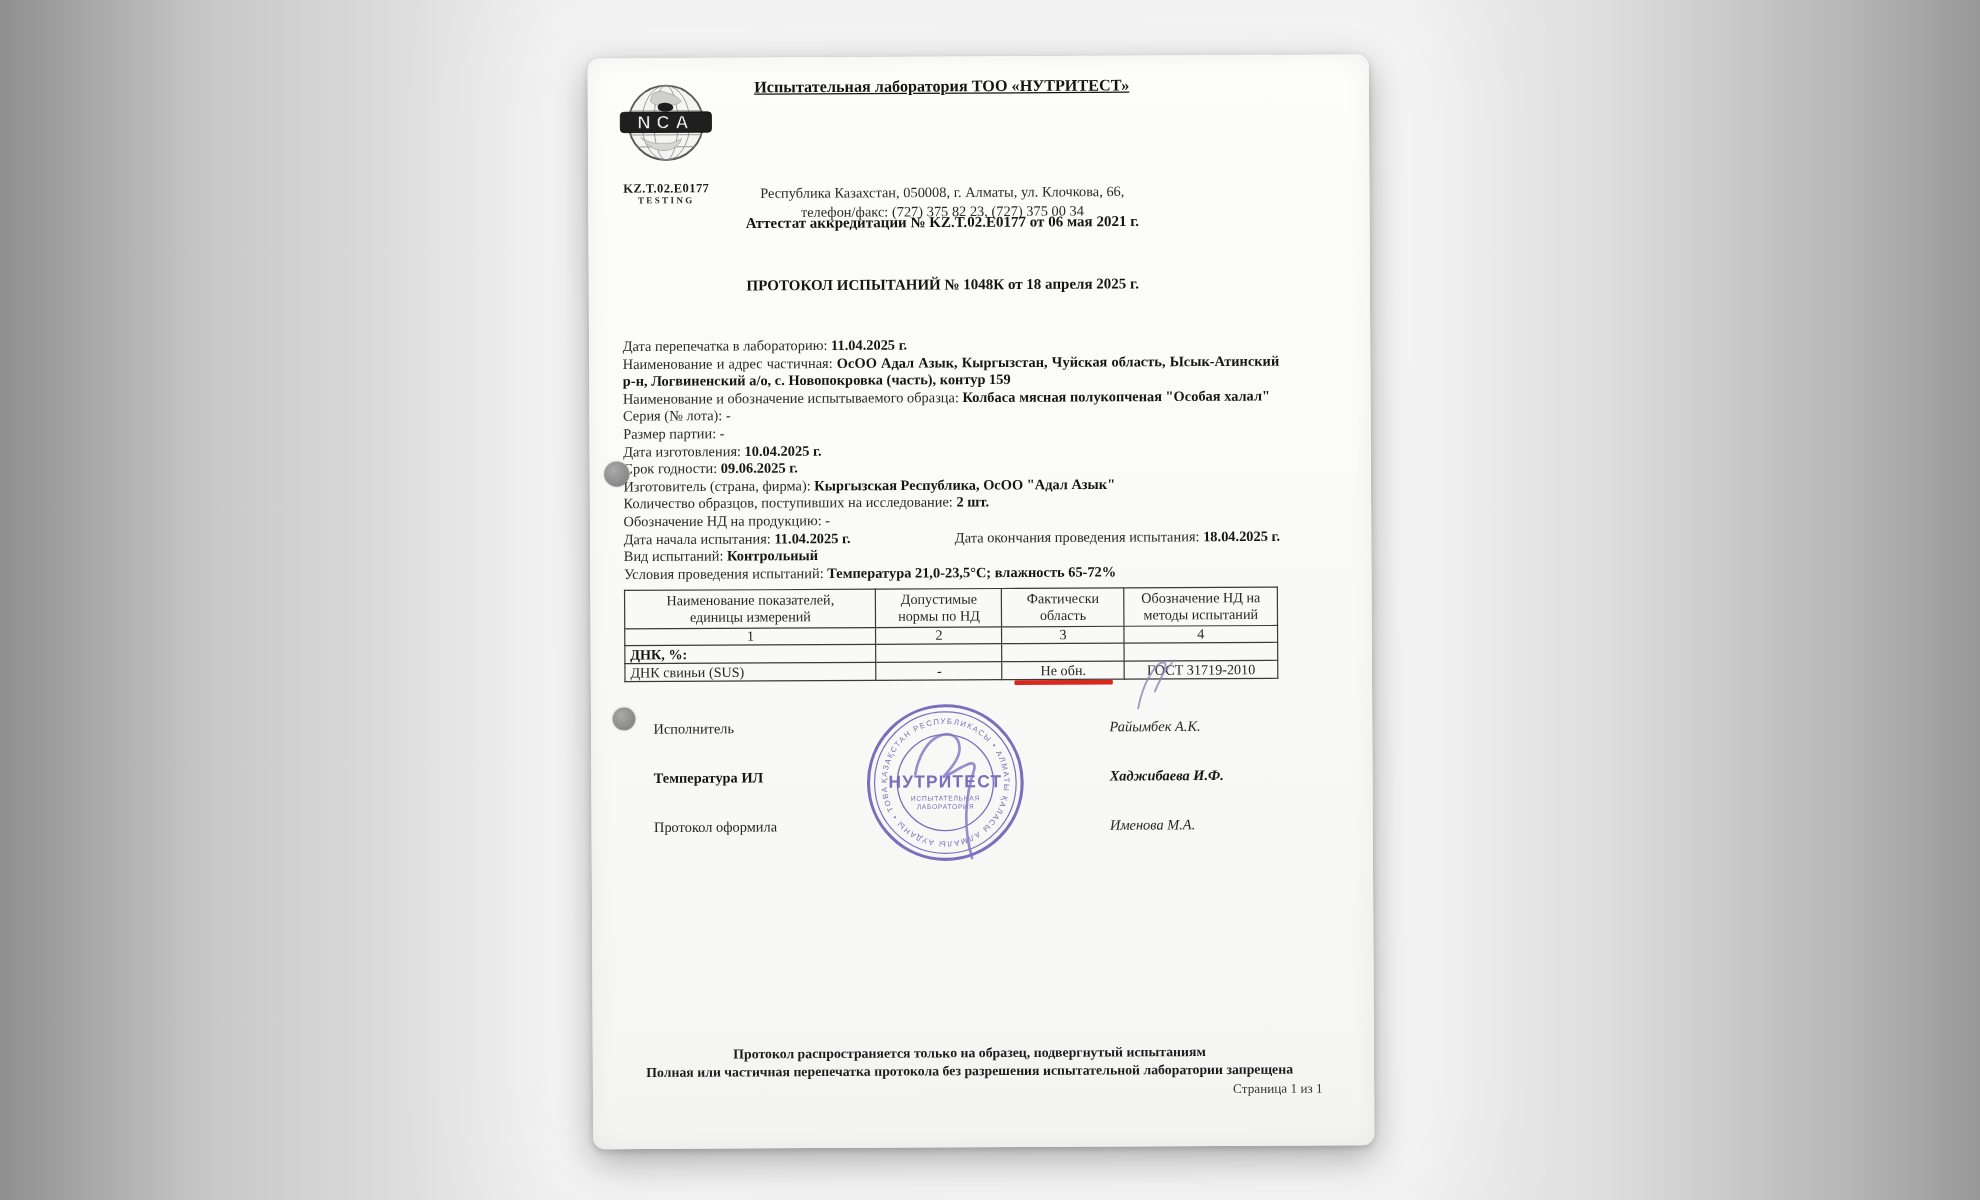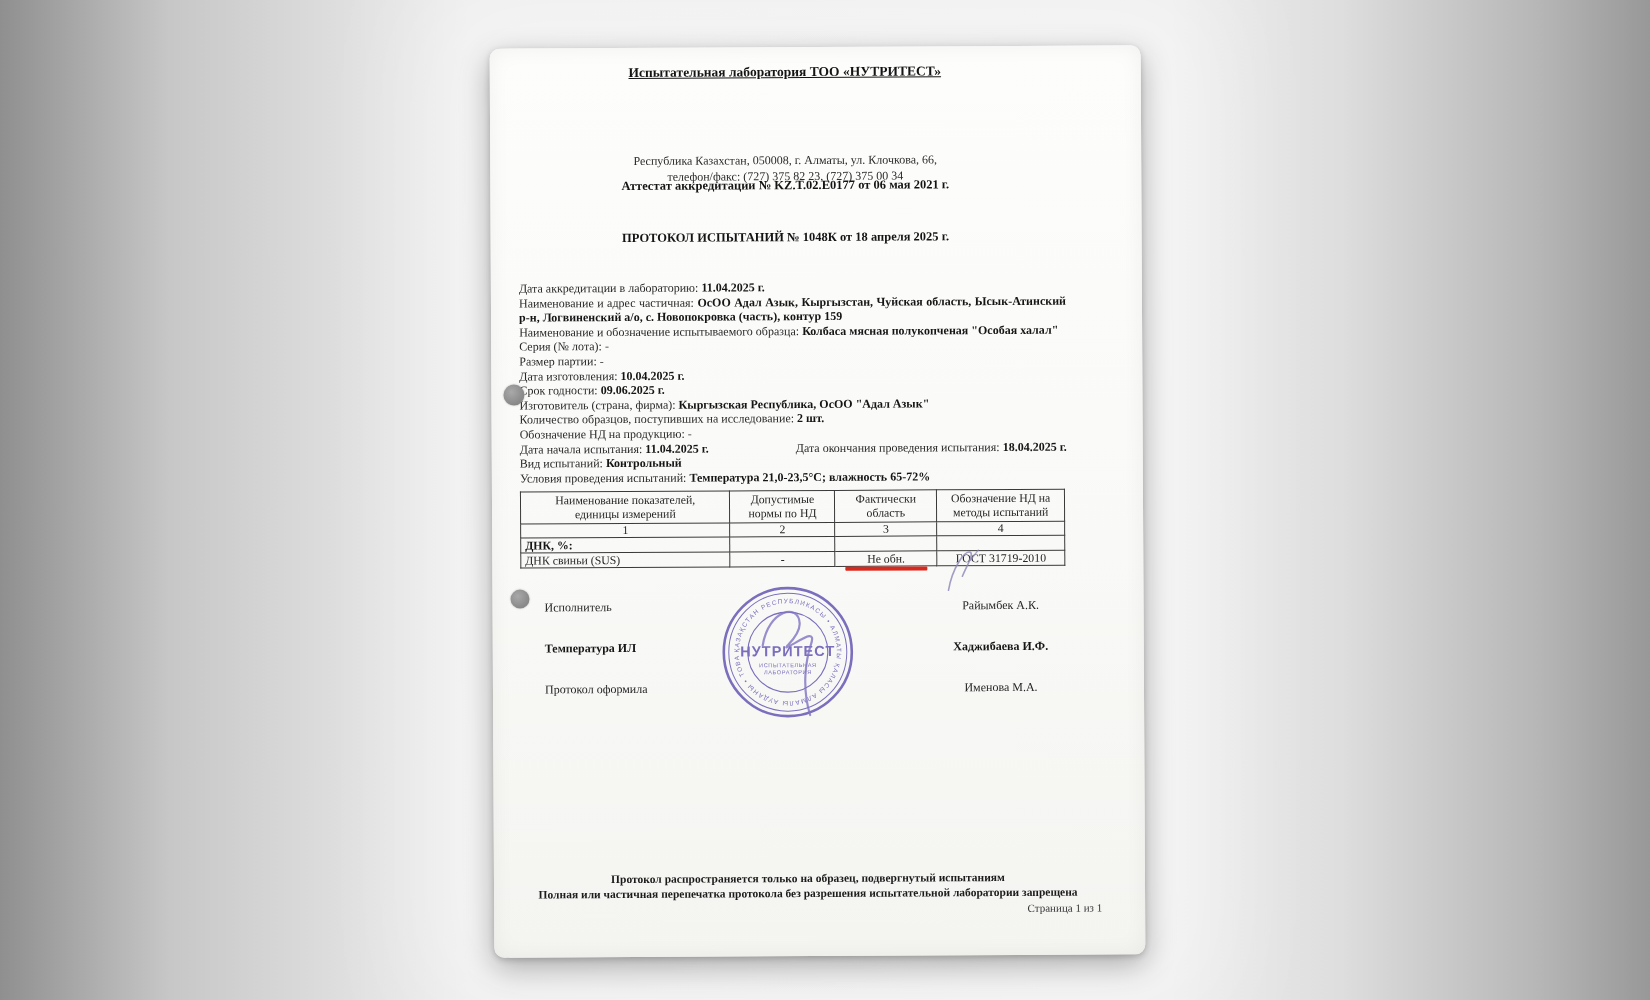--- a/index.html
+++ b/index.html
@@ -43,50 +43,67 @@
   th{text-align:center;line-height:13.2px;padding-top:2px;padding-bottom:2px;}
   .numrow td{text-align:center;line-height:13px;height:14px;}
   .drow td{line-height:14px;height:15px;}
   .drow td:first-child{padding-left:4px;}
   .c{text-align:center;}
   .redline{position:relative;display:inline-block;}
   .redline::after{content:"";position:absolute;left:-22px;right:-22px;bottom:-5px;height:3.5px;background:#d9281c;border-radius:1px;}
   
   .signatures{top:552px;left:52px;width:532px;font-size:12px;}
   .sig-row{display:flex;margin-bottom:27px;line-height:14px;}
-  .sig-name{margin-left:auto;width:152px;text-align:center;}
+  .sig-name{margin-left:auto;width:152px;text-align:left;font-style:italic;}
   
   .stamp{left:210px;top:520px;width:170px;height:170px;overflow:visible;}
   .sig-tick{left:448px;top:500px;width:44px;height:48px;}
   
   .hole{border-radius:50%;background:radial-gradient(circle at 38% 35%,#a9a9a9,#8a8a8a 65%,#7d7d7d);box-shadow:0 0 2px rgba(0,0,0,.25);}
   .hole1{left:12px;top:336px;width:21px;height:21px;}
   .hole2{left:18px;top:541px;width:19px;height:19px;}
   
   .footer{top:824px;left:20px;width:588px;text-align:center;font-size:11.5px;font-weight:bold;line-height:15px;color:#1b1b1b;}
   .page-num{text-align:right;font-weight:normal;font-size:11px;color:#333;margin-top:1px;}
 </style>
 </head>
 <body>
 
 <div class="glow"></div>
 
 <div class="paper">
 
+  <div class="abs logo-block">
+    <svg width="82" height="82" viewBox="0 0 82 82">
+      <circle cx="41" cy="38" r="31" fill="#f4f4f2" stroke="#5a5a5a" stroke-width="1.6"></circle>
+      <ellipse cx="41" cy="38" rx="10" ry="31" fill="none" stroke="#8a8a8a" stroke-width="0.7"></ellipse>
+      <ellipse cx="41" cy="38" rx="20" ry="31" fill="none" stroke="#8a8a8a" stroke-width="0.7"></ellipse>
+      <line x1="10" y1="28" x2="72" y2="28" stroke="#8a8a8a" stroke-width="0.7"></line>
+      <line x1="11" y1="48" x2="71" y2="48" stroke="#8a8a8a" stroke-width="0.7"></line>
+      <line x1="17" y1="58" x2="65" y2="58" stroke="#8a8a8a" stroke-width="0.7"></line>
+      <path d="M30 14 q6 -4 12 -1 q8 2 12 7 q-4 4 -12 3 q-9 2 -14 -3 z" fill="#cfcfcc" stroke="#9a9a9a" stroke-width="0.5"></path>
+      <path d="M20 50 q8 6 18 5 q10 1 16 -4 q-2 8 -12 10 q-12 2 -22 -11 z" fill="#d6d6d3" stroke="#9a9a9a" stroke-width="0.5"></path>
+      <path d="M36 22 q6 -2 10 1 q3 3 -1 5 q-6 2 -10 -1 q-2 -3 1 -5 z" fill="#1c1c1c"></path>
+      <rect x="3" y="29" width="76" height="17" rx="3" fill="#1f1f1f" stroke="#000" stroke-width="0.6"></rect>
+      <text x="41" y="42.5" text-anchor="middle" font-family="Liberation Sans, sans-serif" font-size="15" font-weight="bold" letter-spacing="5" fill="#efefef" stroke="#0a0a0a" stroke-width="0.5">NCA</text>
+    </svg>
+    <div class="logo-code">KZ.T.02.E0177</div>
+    <div class="logo-testing">TESTING</div>
+  </div>
 
   <div class="abs lab-title" style="top:17px">Испытательная лаборатория ТОО «НУТРИТЕСТ»</div>
   <div class="abs address">
     <div>Республика Казахстан, 050008, г. Алматы, ул. Клочкова, 66,</div>
     <div>телефон/факс: (727) 375 82 23, (727) 375 00 34</div>
   </div>
   <div class="abs accred">Аттестат аккредитации № KZ.T.02.E0177 от 06 мая 2021 г.</div>
   <div class="abs protocol-title">ПРОТОКОЛ ИСПЫТАНИЙ № 1048К от 18 апреля 2025 г.</div>
 
   <div class="abs fields">
-    <p><span>Дата аккредитации в лабораторию:</span> <span class="b">11.04.2025 г.</span></p>
+    <p><span>Дата перепечатка в лабораторию:</span> <span class="b">11.04.2025 г.</span></p>
     <p class="just"><span>Наименование и адрес частичная:</span> <span class="b">ОсОО Адал Азык, Кыргызстан, Чуйская область, Ысык-Атинский р-н, Логвиненский а/о, с. Новопокровка (часть), контур 159</span></p>
     <p><span>Наименование и обозначение испытываемого образца:</span> <span class="b">Колбаса мясная полукопченая "Особая халал"</span></p>
     <p><span>Серия (№ лота):</span> <span>-</span></p>
     <p><span>Размер партии:</span> <span>-</span></p>
     <p><span>Дата изготовления:</span> <span class="b">10.04.2025 г.</span></p>
     <p><span>Срок годности:</span> <span class="b">09.06.2025 г.</span></p>
     <p><span>Изготовитель (страна, фирма):</span> <span class="b">Кыргызская Республика, ОсОО "Адал Азык"</span></p>
     <p><span>Количество образцов, поступивших на исследование:</span> <span class="b">2 шт.</span></p>
     <p><span>Обозначение НД на продукцию:</span> <span>-</span></p>
     <p class="dates-row">

